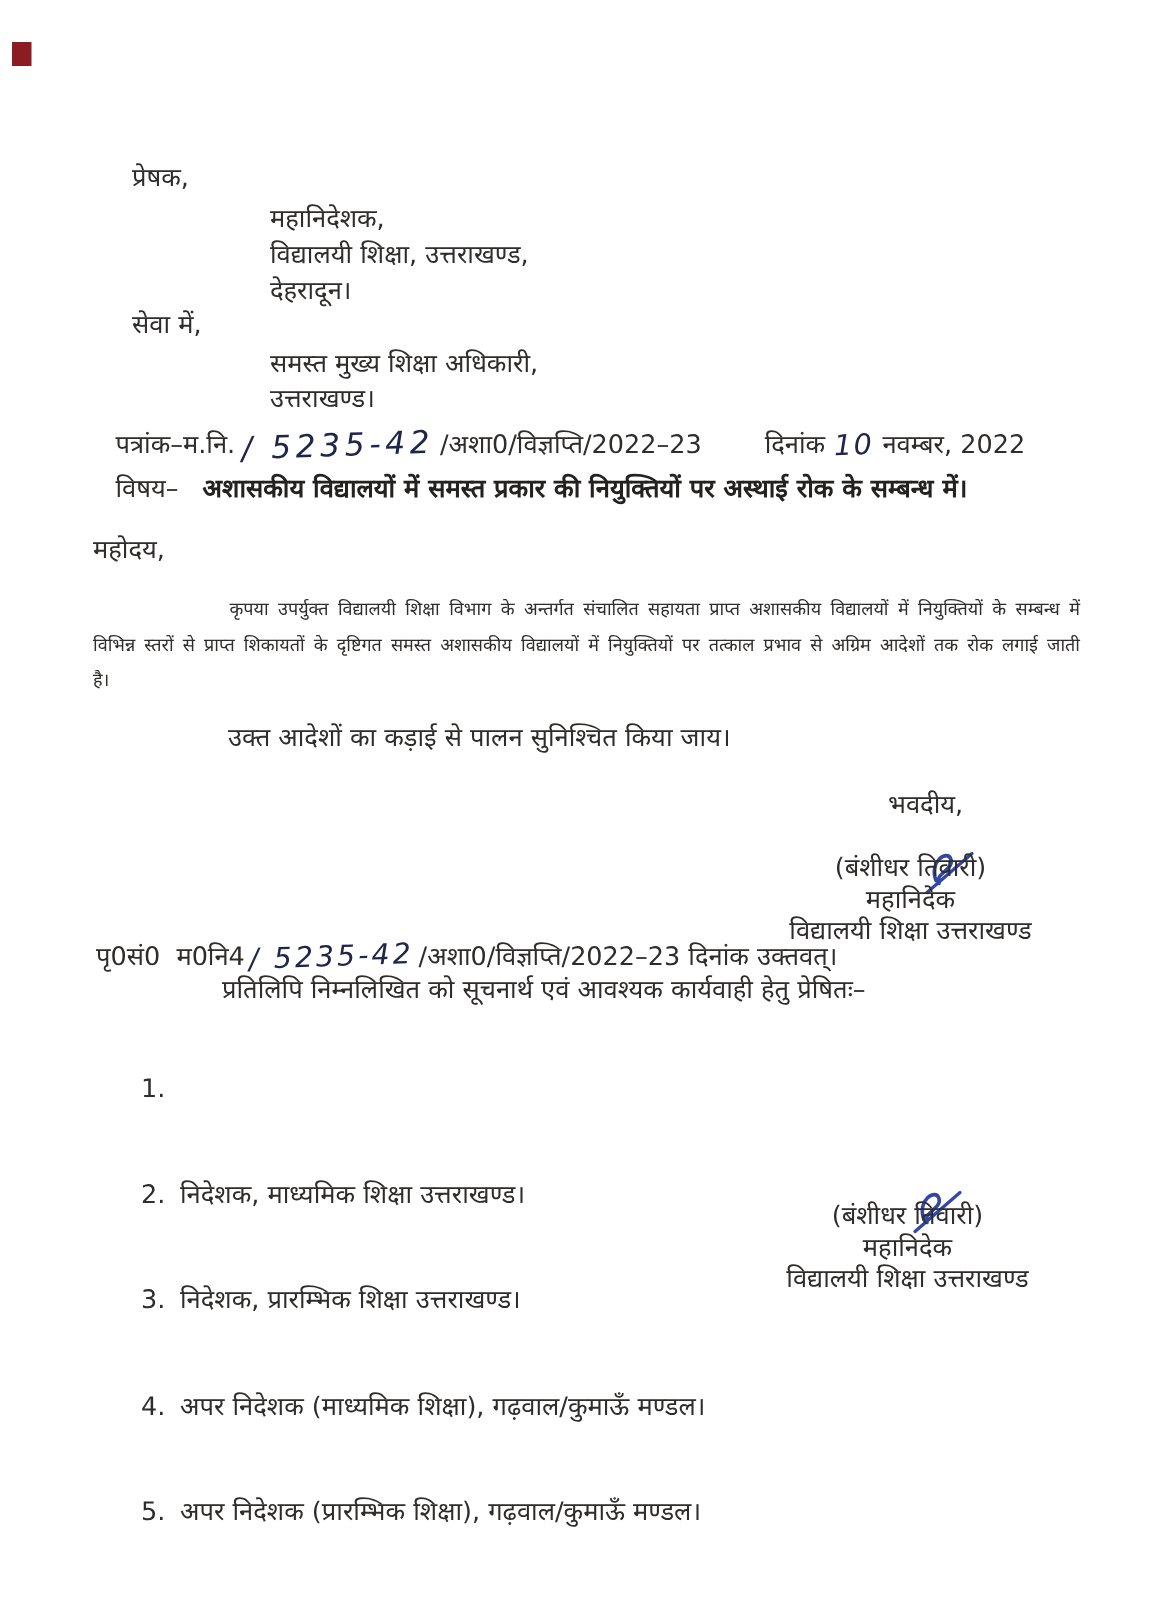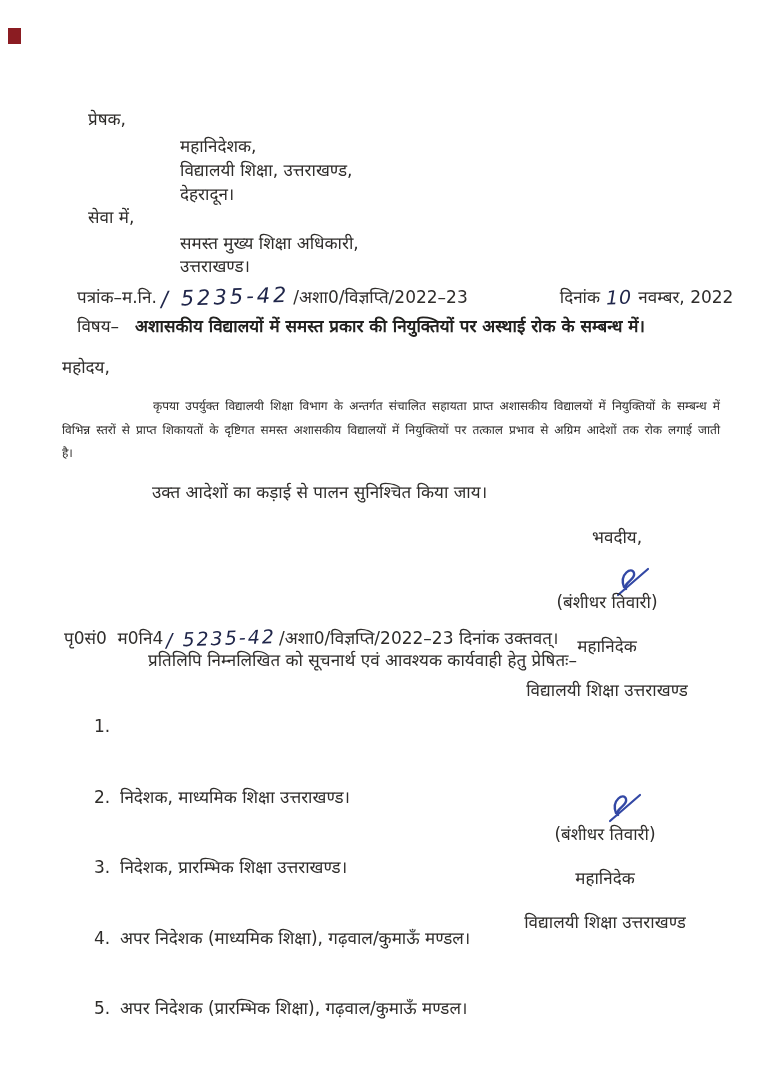--- a/index.html
+++ b/index.html
@@ -43,21 +43,21 @@
     white-space: normal;
     word-spacing: 2px;
   }
   .sigblock {
     position: absolute;
     width: 210px;
     text-align: center;
     font-size: 17px;
     line-height: 21px;
   }
-  .sigblock .row { display: block; margin-top: 23px; }
+  .sigblock .row { display: block; }
   .scribble { display: inline-block; }
   .list-row { display: flex; align-items: baseline; margin-bottom: 4.5px; }
   .list-num { width: 26px; flex: 0 0 26px; }
 </style>
 </head>
 <body>
 
 <div class="page">
 
   <div class="artifact"></div>
@@ -68,21 +68,21 @@
   <div class="abs t" style="left:180px; top:183px;">देहरादून।</div>
 
   <div class="abs t" style="left:88px; top:206px;">सेवा में,</div>
   <div class="abs t" style="left:180px; top:232px;">समस्त मुख्य शिक्षा अधिकारी,</div>
   <div class="abs t" style="left:180px; top:255px;">उत्तराखण्ड।</div>
 
   <div class="abs t refline" style="left:77px; top:286px; width:645px;">
     <span>पत्रांक–म.नि.</span>
     <span class="hand" style="margin:0 4px;">/ 5235-42</span>
     <span>/अशा0/विज्ञप्ति/2022–23</span>
-    <span style="margin-left:92px;">दिनांक</span>
+    <span style="margin-left:42px;">दिनांक</span>
     <span class="hand day">10</span>
     <span>नवम्बर, 2022</span>
   </div>
 
   <div class="abs t refline" style="left:77px; top:315px;">
     <span>विषय–</span>
     <span class="subject-bold" style="margin-left:16px;">अशासकीय विद्यालयों में समस्त प्रकार की नियुक्तियों पर अस्थाई रोक के सम्बन्ध में।</span>
   </div>
 
   <div class="abs t" style="left:62px; top:356px;">महोदय,</div>

